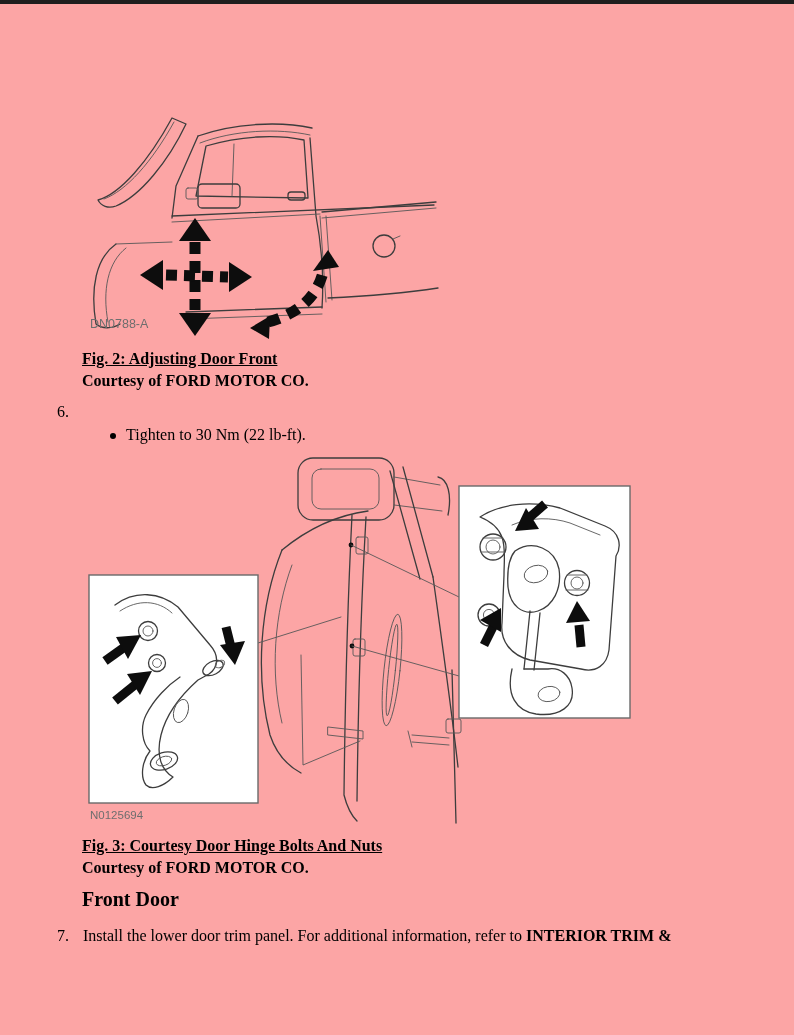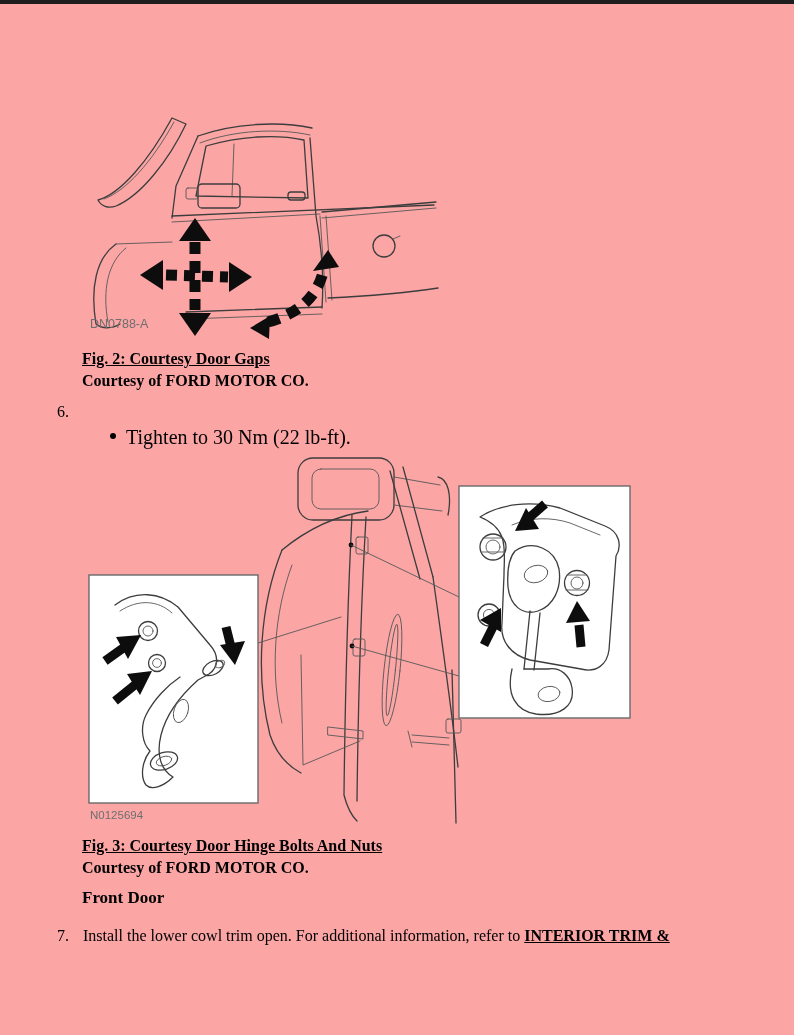--- a/index.html
+++ b/index.html
@@ -11,24 +11,24 @@
     color:#000;
     overflow:hidden;
   }
   .topbar{position:absolute;left:0;top:0;width:794px;height:4px;background:#1e1e1e;}
   .fig-svg{position:absolute;}
   .caption{position:absolute;font-size:16px;font-weight:bold;line-height:22px;}
   .caption .title{text-decoration:underline;display:block;}
   .caption .credit{display:block;}
   .step{position:absolute;font-size:16px;line-height:20px;width:660px;}
   .step .num{position:absolute;left:-26px;top:0;}
-  .bullet-line{position:absolute;font-size:20px;}
+  .bullet-line{position:absolute;font-size:16px;}
   .bullet-dot{position:absolute;left:-16px;top:7px;width:6px;height:6px;border-radius:50%;background:#000;}
-  .heading{position:absolute;font-size:17px;font-weight:bold;}
-  .xref{font-weight:bold;text-decoration:underline;text-align:center;}
+  .heading{position:absolute;font-size:20px;font-weight:bold;}
+  .xref{font-weight:bold;text-align:center;}
   svg text.draw-label{font-family:"Liberation Sans", sans-serif;fill:#6e6e6e;}
   svg .ln{fill:none;stroke:#3d3d3d;stroke-width:1.3;stroke-linecap:round;stroke-linejoin:round;}
   svg .lnthin{fill:none;stroke:#575757;stroke-width:0.9;stroke-linecap:round;stroke-linejoin:round;}
   svg .blk{fill:#0d0d0d;stroke:none;}
   svg .dash{fill:none;stroke:#0d0d0d;stroke-width:11;}
   svg .boxframe{fill:#ffffff;stroke:#6a6a6a;stroke-width:1.4;}
 </style>
 </head>
 <body>
 
@@ -82,21 +82,21 @@
 
     <g>
       <path class="dash" d="M186,226 Q234,213 242,172" stroke-width="13" stroke-dasharray="12 9"></path>
       <polygon class="blk" points="246,154 231,175 257,171"></polygon>
       <polygon class="blk" points="168,232 188,220 187,243"></polygon>
     </g>
     <text class="draw-label" x="8" y="232" font-size="12.5">DN0788-A</text>
   </svg>
 
   <div class="caption" style="left:82px;top:348px;">
-    <span class="title">Fig. 2: Courtesy Door Gaps</span>
+    <span class="title">Fig. 2: Adjusting Door Front</span>
     <span class="credit">Courtesy of FORD MOTOR CO.</span>
   </div>
 
   <div class="step" style="left:83px;top:402px;">
     <span class="num">6.</span>
   </div>
   <div class="bullet-line" style="left:126px;top:426px;">
     <span class="bullet-dot"></span>
     <span>Tighten to 30 Nm (22 lb-ft).</span>
   </div>
@@ -206,15 +206,15 @@
 
   <div class="caption" style="left:82px;top:835px;">
     <span class="title">Fig. 3: Courtesy Door Hinge Bolts And Nuts</span>
     <span class="credit">Courtesy of FORD MOTOR CO.</span>
   </div>
 
   <div class="heading" style="left:82px;top:888px;">Front Door</div>
 
   <div class="step" style="left:83px;top:926px;">
     <span class="num">7.</span>
-    <span>Install the lower cowl trim open. For additional information, refer to </span><span class="xref">INTERIOR TRIM &amp;</span>
+    <span>Install the lower door trim panel. For additional information, refer to </span><span class="xref">INTERIOR TRIM &amp;</span>
   </div>
 </div>
 
 </body></html>

